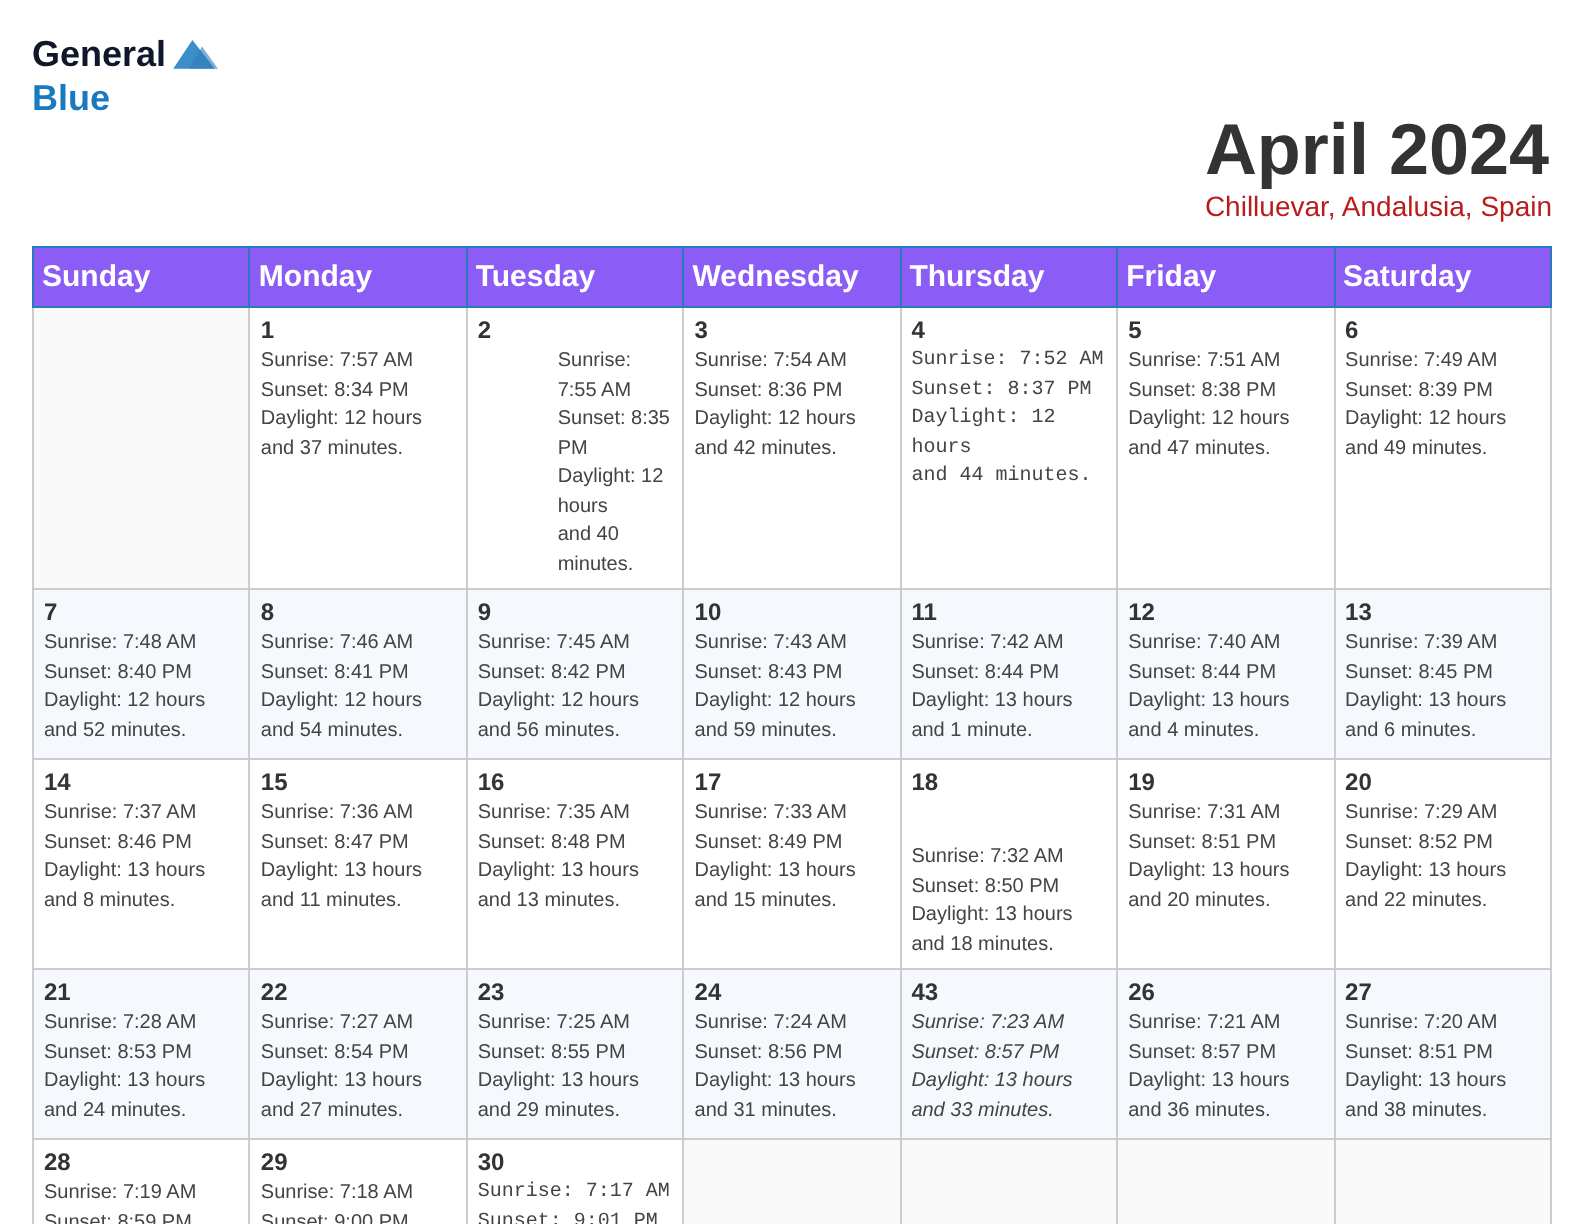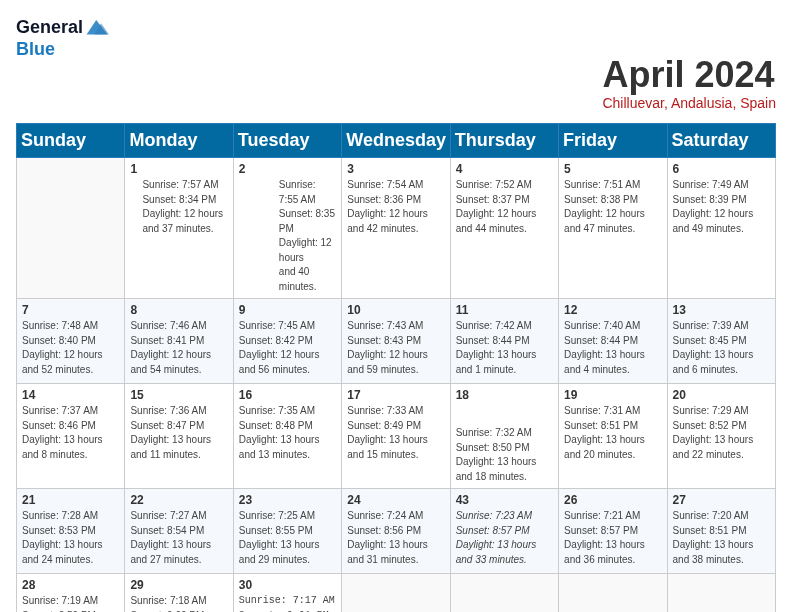--- a/index.html
+++ b/index.html
@@ -49,23 +49,23 @@
       font-size: 14px;
       color: #b91c1c;
       margin-top: 2px;
     }
     table {
       width: 100%;
       border-collapse: collapse;
       table-layout: fixed;
     }
     th {
-      background-color: #0369a1;
+      background-color: #8b5cf6;
       color: #fff;
-      font-size: 18px;
+      font-size: 15px;
       font-weight: bold;
       padding: 6px 4px;
       text-align: left;
       border: 1px solid #2b7bba;
     }
     td {
       border: 1px solid #ccc;
       vertical-align: top;
       padding: 4px 5px;
       font-size: 10.5px;
@@ -128,42 +128,42 @@
         <th>Thursday</th>
         <th>Friday</th>
         <th>Saturday</th>
       </tr>
   </thead>
   <tbody id="calendar-body">
   <tr>
         <td class="empty-cell"></td>
         <td>
           <span class="day-num">1</span>
-          <div class="day-detail" style="white-space: pre-line; margin-left: 12px;">Sunrise: 7:57 AM
+          <div class="day-detail" style="white-space: pre-line;">Sunrise: 7:57 AM
 Sunset: 8:34 PM
 Daylight: 12 hours
 and 37 minutes.</div>
         </td>
         <td>
           <span class="day-num">2</span>
           <div class="day-detail" style="white-space: pre-line; margin-left: 40px;">Sunrise: 7:55 AM
 Sunset: 8:35 PM
 Daylight: 12 hours
 and 40 minutes.</div>
         </td>
         <td>
           <span class="day-num">3</span>
           <div class="day-detail" style="white-space: pre-line;">Sunrise: 7:54 AM
 Sunset: 8:36 PM
 Daylight: 12 hours
 and 42 minutes.</div>
         </td>
         <td>
           <span class="day-num">4</span>
-          <div class="day-detail" style="white-space: pre-line;">Sunrise: 7:52 AM
+          <div class="day-detail" style="white-space: pre-line; font-family: Liberation Mono, monospace;">Sunrise: 7:52 AM
 Sunset: 8:37 PM
 Daylight: 12 hours
 and 44 minutes.</div>
         </td>
         <td>
           <span class="day-num">5</span>
           <div class="day-detail" style="white-space: pre-line;">Sunrise: 7:51 AM
 Sunset: 8:38 PM
 Daylight: 12 hours
 and 47 minutes.</div>

